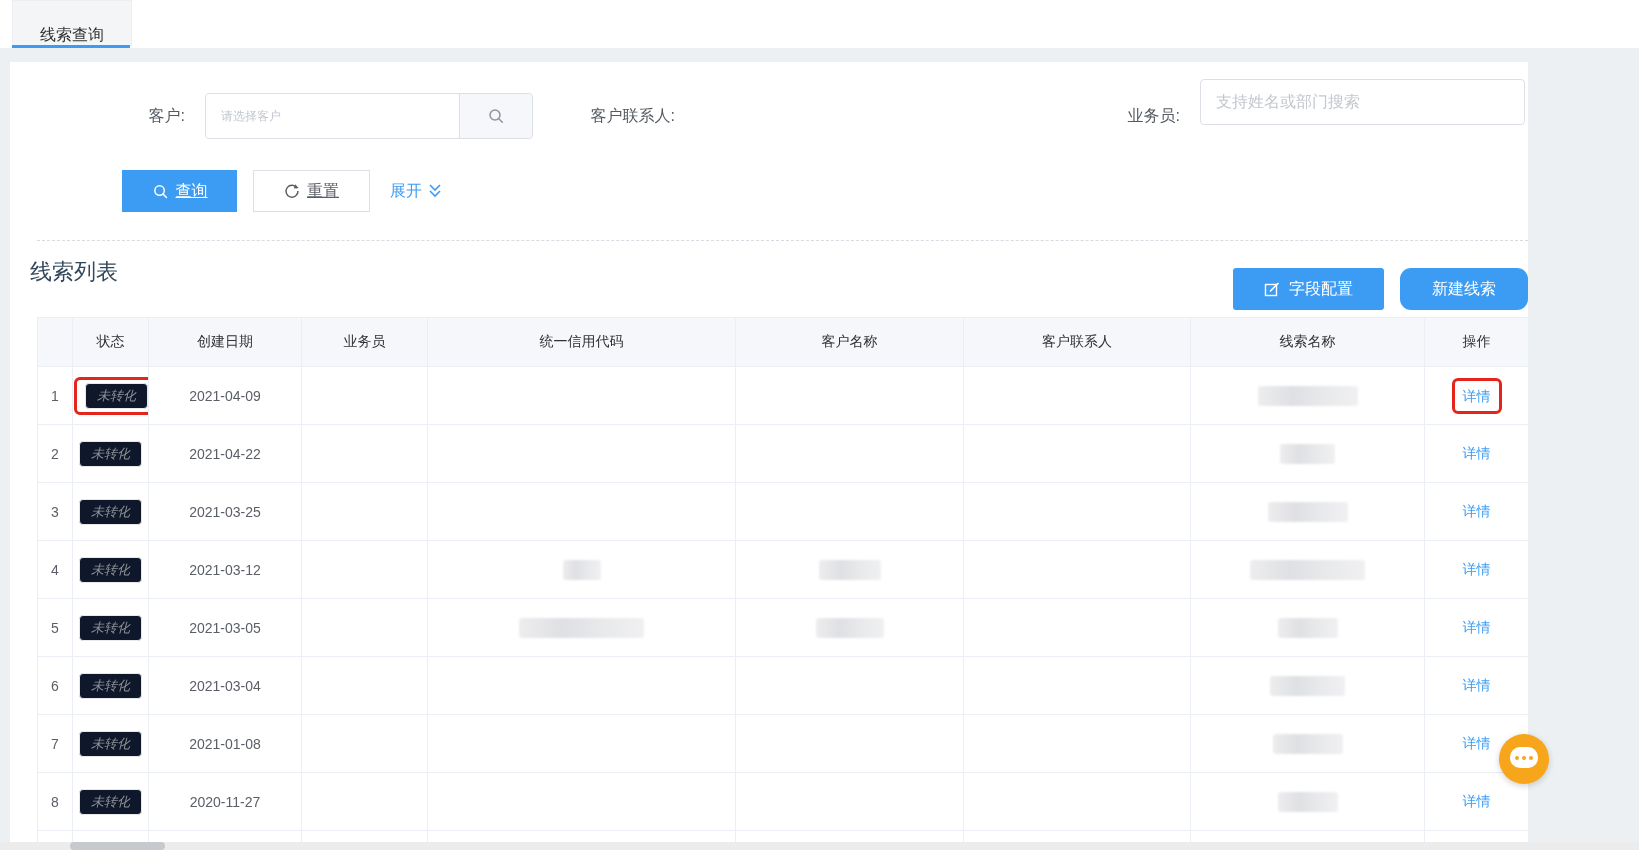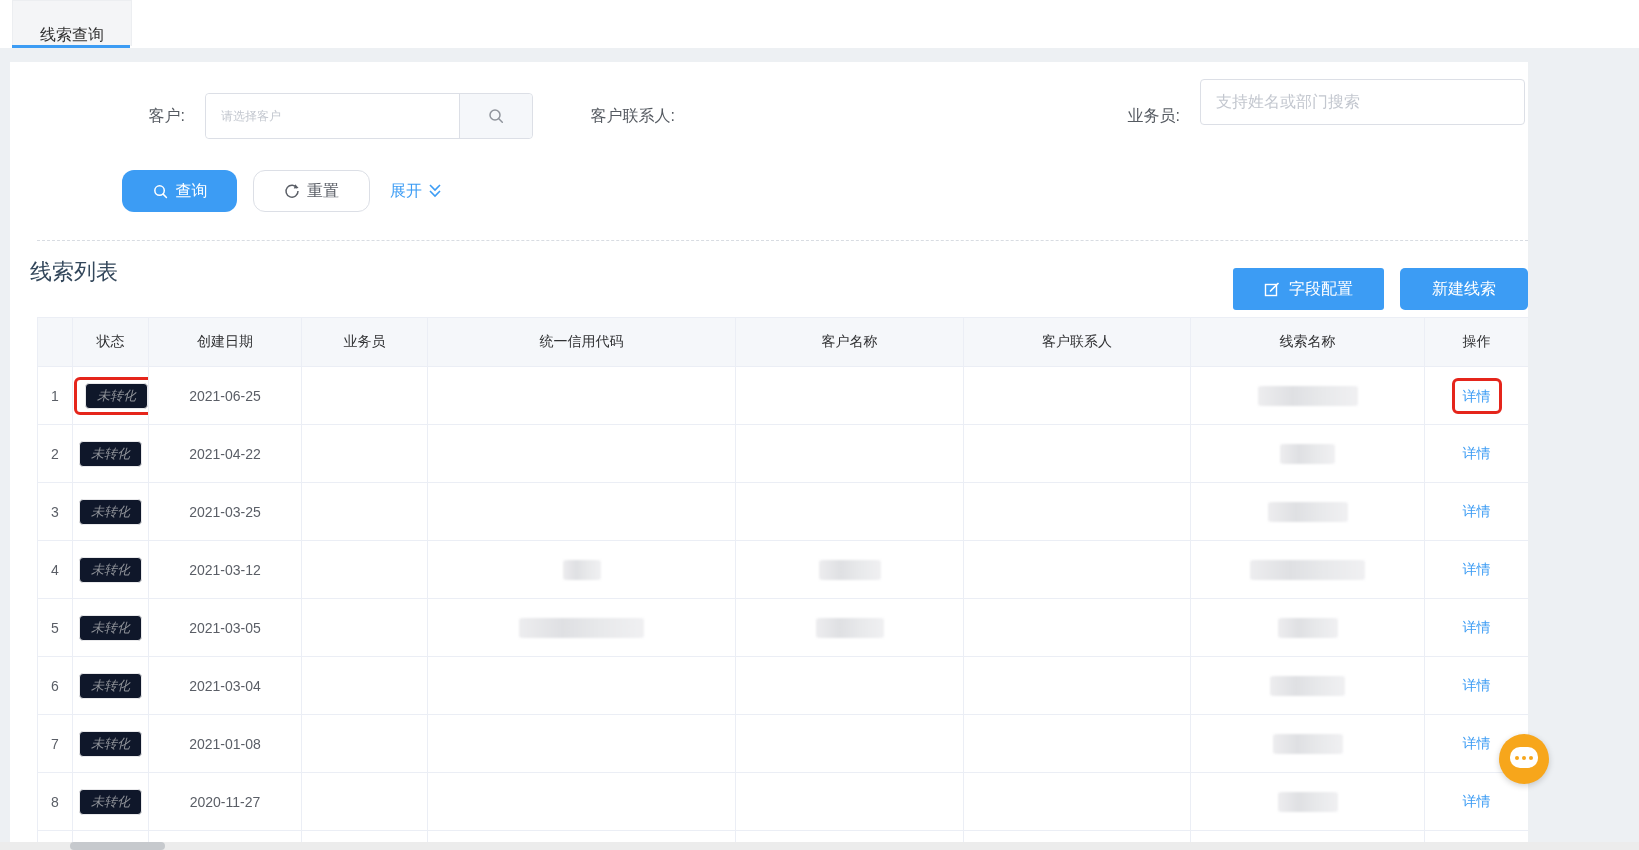--- a/index.html
+++ b/index.html
@@ -27,35 +27,35 @@
   .g-contact{left:690px;width:328px;}
   .igroup input{flex:1;border:none;outline:none;font-size:12px;padding:0 15px;color:#333;
                 border-radius:4px 0 0 4px;min-width:0;background:#fff;font-family:inherit;}
   .igroup input::placeholder,.plain-input::placeholder{color:#c3c7cf;}
   .igroup .sbtn{width:72px;background:#f5f7fa;border-left:1px solid #dcdfe6;border-radius:0 4px 4px 0;
                 display:flex;align-items:center;justify-content:center;cursor:pointer;color:#8f949c;}
   .plain-input{position:absolute;left:1190px;top:17px;width:325px;height:46px;border:1px solid #dcdfe6;
                border-radius:4px;box-sizing:border-box;font-size:16px;padding:0 15px;color:#333;outline:none;font-family:inherit;}
 
   
-  .btn{position:absolute;top:108px;height:42px;border-radius:12px;font-size:16px;display:flex;
-       align-items:center;justify-content:center;gap:7px;cursor:pointer;box-sizing:border-box;border:none;font-family:inherit;}
+  .btn{position:absolute;top:108px;height:42px;border-radius:0;font-size:16px;display:flex;
+       align-items:center;justify-content:center;gap:7px;cursor:pointer;box-sizing:border-box;border:none;font-family:inherit;text-decoration:underline;}
   .btn-search{left:112px;width:115px;background:#3c9cf4;color:#fff;}
   .btn-reset{left:243px;width:117px;background:#fff;color:#5a5e66;border:1px solid #dcdfe6;}
   .link-expand{position:absolute;left:380px;top:108px;height:42px;display:flex;align-items:center;gap:5px;
                color:#3c9cf4;font-size:16px;cursor:pointer;}
 
   .dashed-divider{position:absolute;left:27px;top:178px;width:1491px;border-top:1px dashed #d8dce2;}
 
   
   .list-title{position:absolute;left:20px;top:195px;font-size:22px;color:#33475b;font-weight:500;}
   .btn-cfg{position:absolute;left:1223px;top:206px;width:151px;height:42px;background:#3c9cf4;color:#fff;
            border:none;border-radius:3px;font-size:16px;display:flex;align-items:center;justify-content:center;gap:8px;cursor:pointer;font-family:inherit;}
   .btn-new{position:absolute;left:1390px;top:206px;width:128px;height:42px;background:#3c9cf4;color:#fff;
-           border:none;border-radius:5px;font-size:16px;display:flex;align-items:center;justify-content:center;cursor:pointer;font-family:inherit;}
+           border:none;border-radius:11px;font-size:16px;display:flex;align-items:center;justify-content:center;cursor:pointer;font-family:inherit;}
 
   
   .tablewrap{position:absolute;left:27px;top:255px;width:1491px;}
   table{border-collapse:collapse;table-layout:fixed;width:1491px;font-size:14px;color:#5a5e66;}
   th,td{border:1px solid #ebeef5;text-align:center;overflow:hidden;white-space:nowrap;}
   thead th{background:#f5f7fa;height:46px;color:#303133;font-weight:500;font-size:14px;}
   tbody td{height:55px;background:#fff;}
   .badge{display:inline-block;background:#0f172a;border:1px solid #e9e9eb;color:#909399;
          font-size:13px;line-height:24px;padding:0 11px;border-radius:4px;font-style:italic;}
   .detail{color:#3c9cf4;cursor:pointer;text-decoration:none;font-size:14px;}
@@ -183,21 +183,21 @@
               <th>客户名称</th>
               <th>客户联系人</th>
               <th>线索名称</th>
               <th>操作</th>
             </tr>
         </thead>
         <tbody>
             <tr>
               <td>1</td>
               <td><span class="hl"><span class="badge">未转化</span></span></td>
-              <td>2021-06-25</td>
+              <td>2021-04-09</td>
               <td></td>
               <td></td>
               <td></td>
               <td></td>
               <td><span class="redact" style="width: 100px;"></span></td>
               <td><span class="hl"><a class="detail">详情</a></span></td>
             </tr>
             <tr>
               <td>2</td>
               <td><span class="badge">未转化</span></td>

